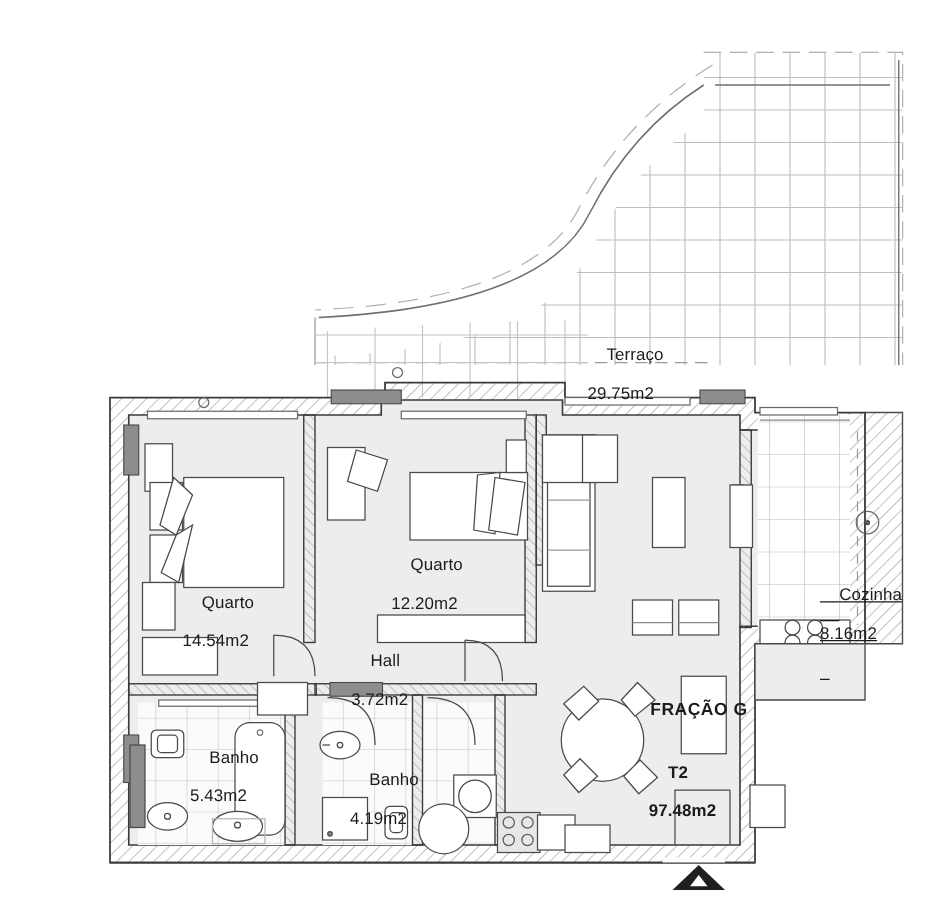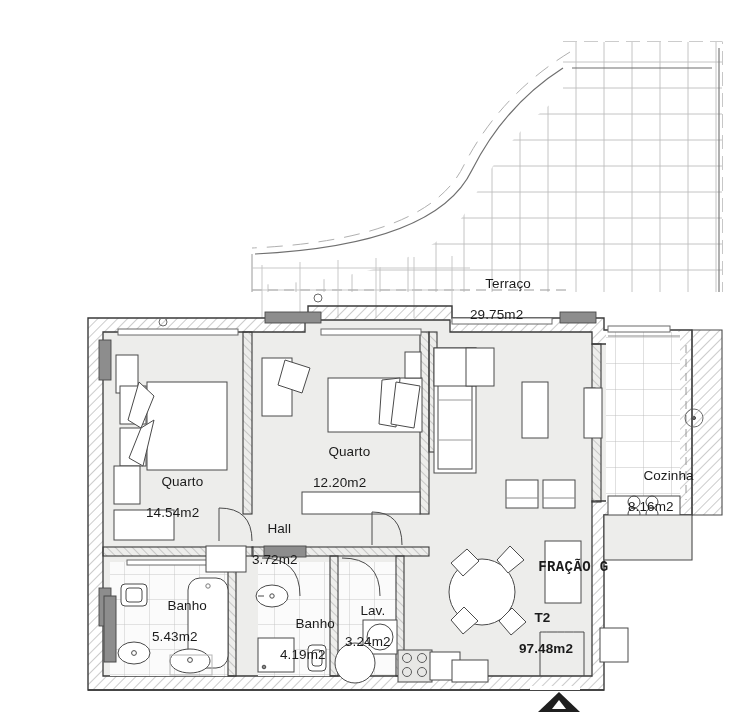--- a/index.html
+++ b/index.html
@@ -1,21 +1,21 @@
 <!DOCTYPE html>
 <html><head>
 <meta charset="utf-8">
 <style>
   html,body{margin:0;padding:0;background:#ffffff;}
   body{font-family:"Liberation Sans", sans-serif;}
   #plan-root{position:relative;width:746px;height:712px;background:#ffffff;overflow:hidden;}
   #plan-svg{position:absolute;left:0;top:0;width:746px;height:720px;}
   .lbl{position:absolute;color:#1b1b1b;font-family:"Liberation Sans", sans-serif;
        font-size:13.5px;line-height:15.5px;white-space:pre;letter-spacing:.1px;}
-  .lbl.big{font-size:14px;font-weight:bold;letter-spacing:.4px;font-family:Liberation Mono, monospace;}
+  .lbl.big{font-size:14px;font-weight:bold;letter-spacing:.4px;}
   .lbl .l2{display:block;}
 </style>
 </head>
 <body>
 
 <div id="plan-root">
 
   <svg id="plan-svg" viewBox="0 0 746 720">
     <defs>
       <pattern id="wallhatch" width="7" height="7" patternTransform="rotate(45)" patternUnits="userSpaceOnUse">
@@ -301,44 +301,40 @@
     <span>Quarto</span>
     <span class="l2">14.54m2</span>
   </div>
 
   <div class="lbl" style="left:313px;top:428px;">
     <span>Quarto</span>
     <span class="l2">12.20m2</span>
   </div>
 
 
-  <div class="lbl" style="left:628px;top:452px;">
+  <div class="lbl" style="left:656px;top:452px;text-decoration:underline;">
     <span>Cozinha</span>
     <span class="l2">8.16m2</span>
   </div>
 
-  <div class="lbl" style="left:252px;top:505px;">
+  <div class="lbl" style="left:281px;top:505px;">
     <span>Hall</span>
     <span class="l2">3.72m2</span>
   </div>
 
   <div class="lbl" style="left:152px;top:582px;">
     <span>Banho</span>
     <span class="l2">5.43m2</span>
   </div>
 
   <div class="lbl" style="left:280px;top:600px;">
     <span>Banho</span>
     <span class="l2">4.19m2</span>
   </div>
 
-  <div class="lbl" style="left:345px;top:587px;">
-    <span>Lav.</span>
-    <span class="l2">3.24m2</span>
-  </div>
 
   <div class="lbl big" style="left:503px;top:544px;">
     <span>FRAÇÃO G</span>
   </div>
 
   <div class="lbl" style="left:519px;top:594px;font-weight:bold;">
     <span>T2</span>
     <span class="l2">97.48m2</span>
   </div>
 

